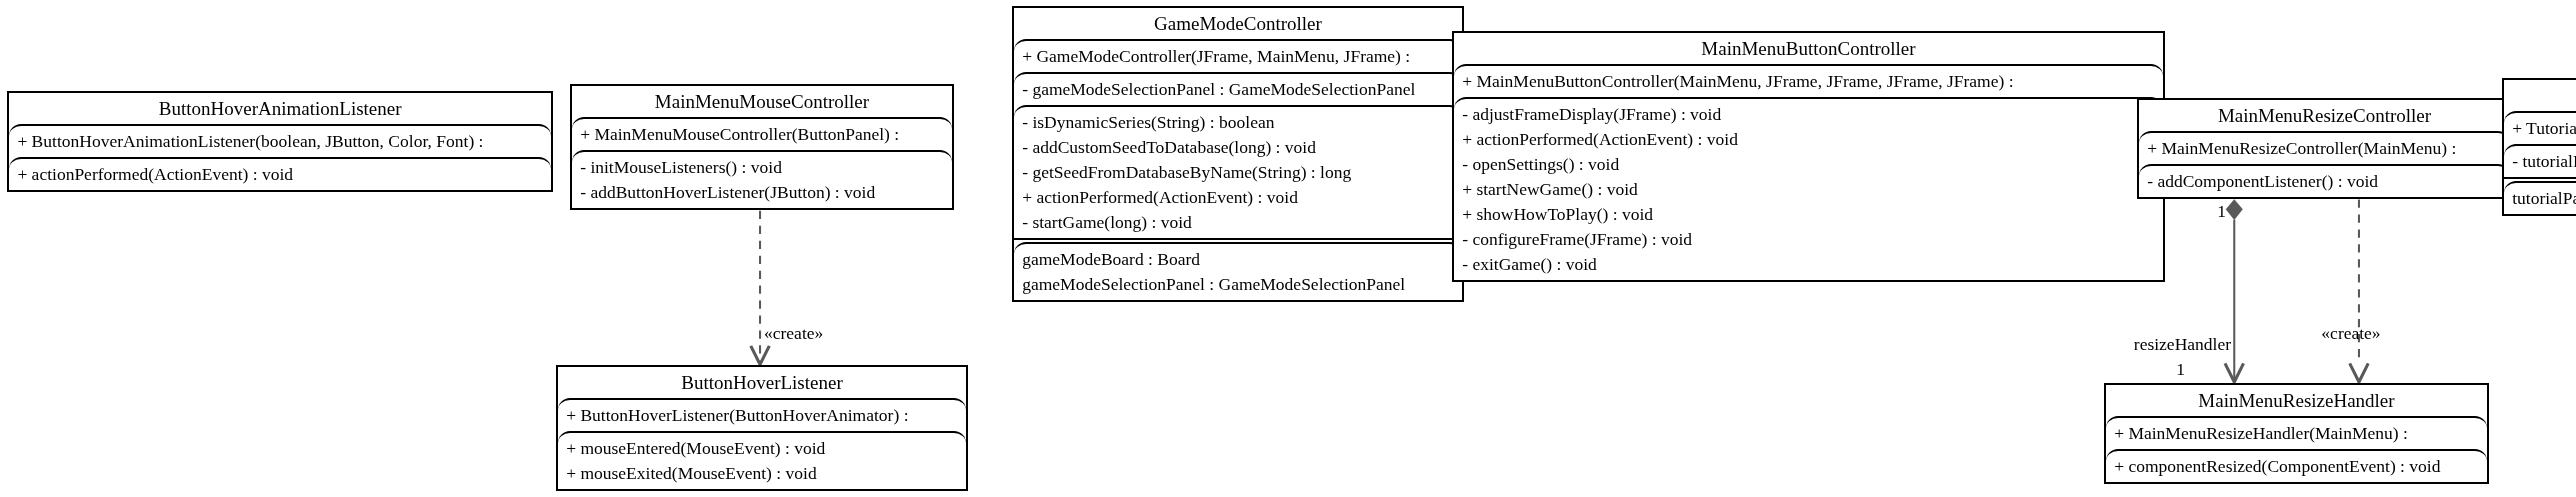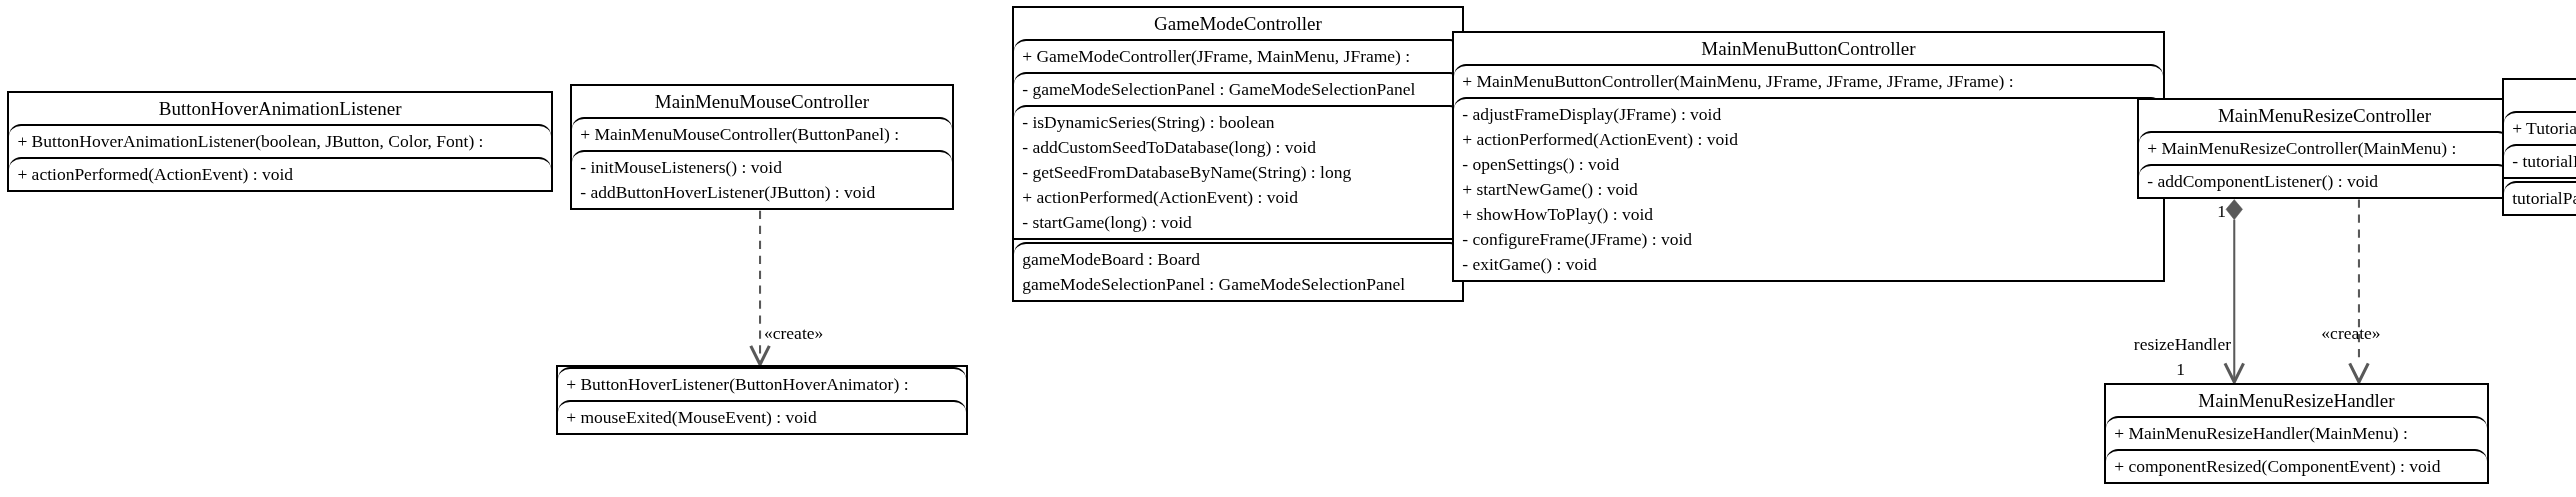--- a/index.html
+++ b/index.html
@@ -187,24 +187,26 @@
     </div>
     <div class="uml-section">
       <div class="uml-member">- tutorialPanel : TutorialPanel</div>
     </div>
     <div class="uml-section double-sep">
       <div class="uml-member">tutorialPanel : JPanel</div>
     </div>
   </div>
 
   <div class="uml-class" style="left:556px; top:365px; width:412px;">
+    <div class="uml-title">ButtonHoverListener</div>
     <div class="uml-section">
       <div class="uml-member">+ ButtonHoverListener(ButtonHoverAnimator) :</div>
     </div>
     <div class="uml-section">
+      <div class="uml-member">+ mouseEntered(MouseEvent) : void</div>
       <div class="uml-member">+ mouseExited(MouseEvent) : void</div>
     </div>
   </div>
 
   <div class="uml-class" style="left:2104px; top:383px; width:385px;">
     <div class="uml-title">MainMenuResizeHandler</div>
     <div class="uml-section">
       <div class="uml-member">+ MainMenuResizeHandler(MainMenu) :</div>
     </div>
     <div class="uml-section">

